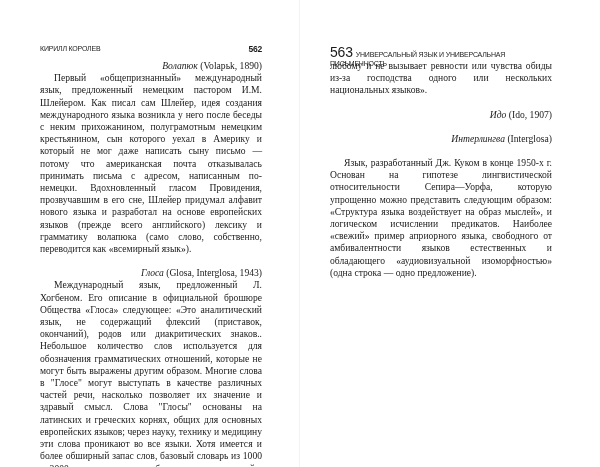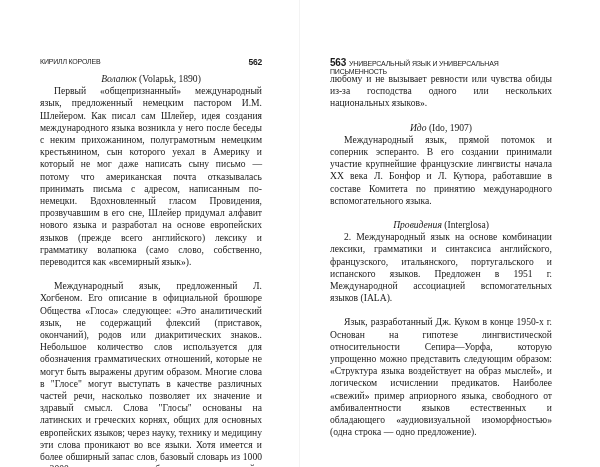--- a/index.html
+++ b/index.html
@@ -1,69 +1,71 @@
 <!DOCTYPE html>
 <html><head>
 <meta charset="utf-8">
 <style>
   html, body { margin: 0; padding: 0; background: #ffffff; }
   body { width: 600px; height: 467px; position: relative; overflow: hidden;
          font-family: "Liberation Serif", "DejaVu Serif", serif; color: #1a1a1a; }
-  .page { position: absolute; top: 0; height: 365px; margin-top: 13px; }
+  .page { position: absolute; top: 0; height: 365px; }
   .left  { left: 40px;  width: 222px; }
   .right { left: 330px; width: 222px; }
   .header { position: absolute; top: 44px; left: 0; width: 100%;
             font-family: "Liberation Sans", "DejaVu Sans", sans-serif; font-size: 7px;
             letter-spacing: -0.2px; text-transform: uppercase; }
   .left .header .title { position: absolute; left: 0; top: 1px; }
   .left .header .num { position: absolute; right: 0; top: 0; font-weight: bold; font-size: 8.5px; }
-  .right .header .num { font-weight: bold; font-size: 10px; margin-right: 3px; }
+  .right .header .num { font-weight: normal; font-size: 14px; margin-right: 3px; }
   .body { position: absolute; top: 60px; left: 0; width: 100%;
           font-size: 9.6px; line-height: 12.2px; text-align: justify; }
-  .entry-title { margin: 0; text-align: center; }
+  .entry-title { margin: 0; text-align: right; }
   .entry-title .ru { font-style: italic; }
   .p { margin: 0; text-indent: 14px; }
   .gap { height: 12px; }
   .spine { position: absolute; left: 299px; top: 0; width: 1px; height: 467px; background: #f3f3f3; }
 </style>
 </head>
 <body>
 
 <div class="page left">
   <div class="header">
     <span class="title">Кирилл Королев</span>
     <span class="num">562</span>
   </div>
   <div class="body">
     <p class="entry-title">
       <span class="ru">Волапюк</span>
       <span>(Volapьk, 1890)</span>
     </p>
     <p class="p">Первый «общепризнанный» международный язык, предложенный немецким пастором И.М. Шлейером. Как писал сам Шлейер, идея создания международного языка возникла у него после беседы с неким прихожанином, полуграмотным немецким крестьянином, сын которого уехал в Америку и который не мог даже написать сыну письмо — потому что американская почта отказывалась принимать письма с адресом, написанным по-немецки. Вдохновленный гласом Провидения, прозвучавшим в его сне, Шлейер придумал алфавит нового языка и разработал на основе европейских языков (прежде всего английского) лексику и грамматику волапюка (само слово, собственно, переводится как «всемирный язык»).</p>
     <div class="gap"></div>
+    <p class="entry-title">
+      <span class="ru">Глоса</span>
+      <span>(Glosa, Interglosa, 1943)</span>
+    </p>
     <p class="p">Международный язык, предложенный Л. Хогбеном. Его описание в официальной брошюре Общества «Глоса» следующее: «Это аналитический язык, не содержащий флексий (приставок, окончаний), родов или диакритических знаков.. Небольшое количество слов используется для обозначения грамматических отношений, которые не могут быть выражены другим образом. Многие слова в "Глосе" могут выступать в качестве различных частей речи, насколько позволяет их значение и здравый смысл. Слова "Глосы" основаны на латинских и греческих корнях, общих для основных европейских языков; через науку, технику и медицину эти слова проникают во все языки. Хотя имеется и более обширный запас слов, базовый словарь из 1000—2000 слов охватывает большинство ситуаций... Самое главное — "Глоса" нейтральна. Поскольку она не является языком какого-то народа, она доступна</p>
   </div>
 </div>
 
 <div class="spine"></div>
 
 <div class="page right">
   <div class="header">
     <span class="num">563</span><span>Универсальный язык и универсальная письменность</span>
   </div>
   <div class="body">
     <p class="p" style="text-indent:0">любому и не вызывает ревности или чувства обиды из-за господства одного или нескольких национальных языков».</p>
     <div class="gap"></div>
     <p class="entry-title">
       <span class="ru">Идо</span>
       <span>(Ido, 1907)</span>
     </p>
-    <p class="p">Международный язык, прямой потомок и соперник эсперанто. В его создании принимали участие крупнейшие французские лингвисты начала XX века Л. Бонфор и Л. Кутюра, работавшие в составе Комитета по принятию международного вспомогательного языка.</p>
     <div class="gap"></div>
     <p class="entry-title">
-      <span class="ru">Провидения</span>
+      <span class="ru">Интерлингва</span>
       <span>(Interglosa)</span>
     </p>
-    <p class="p">2. Международный язык на основе комбинации лексики, грамматики и синтаксиса английского, французского, итальянского, португальского и испанского языков. Предложен в 1951 г. Международной ассоциацией вспомогательных языков (IALA).</p>
     <div class="gap"></div>
     <p class="p">Язык, разработанный Дж. Куком в конце 1950-х г. Основан на гипотезе лингвистической относительности Сепира—Уорфа, которую упрощенно можно представить следующим образом: «Структура языка воздействует на образ мыслей», и логическом исчислении предикатов. Наиболее «свежий» пример априорного языка, свободного от амбивалентности языков естественных и обладающего «аудиовизуальной изоморфностью» (одна строка — одно предложение).</p>
   </div>
 </div>
 
 </body></html>

